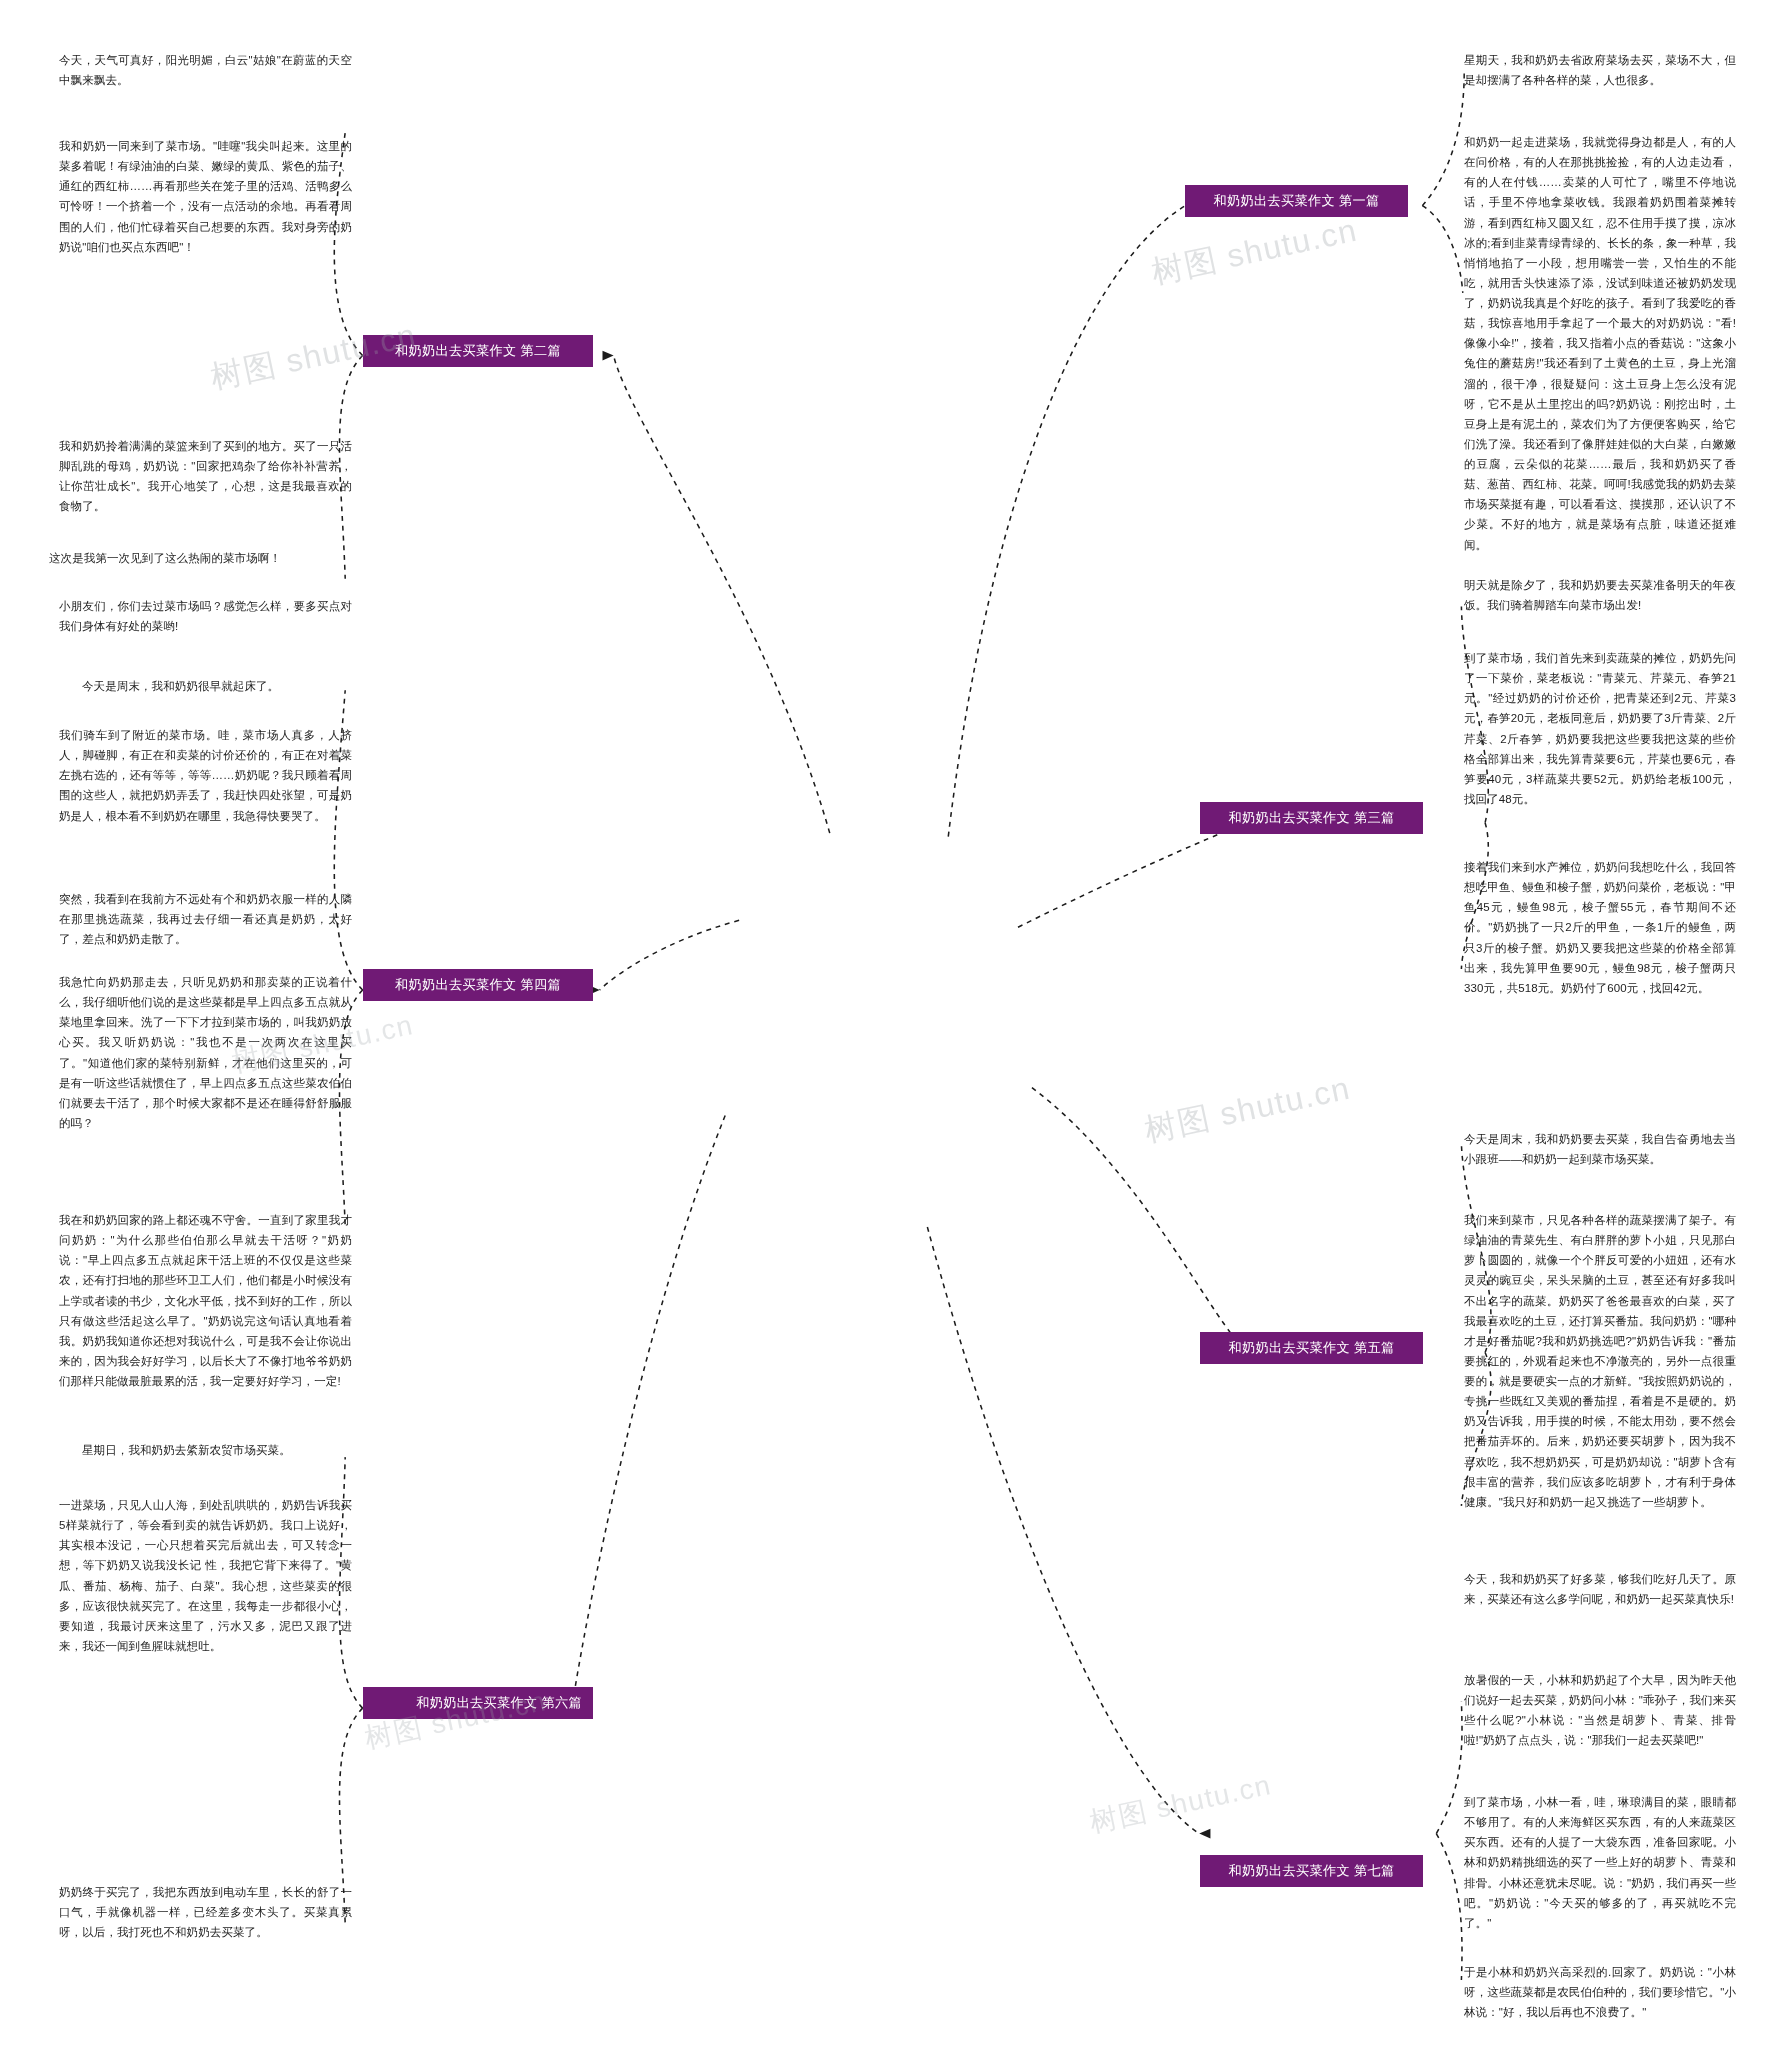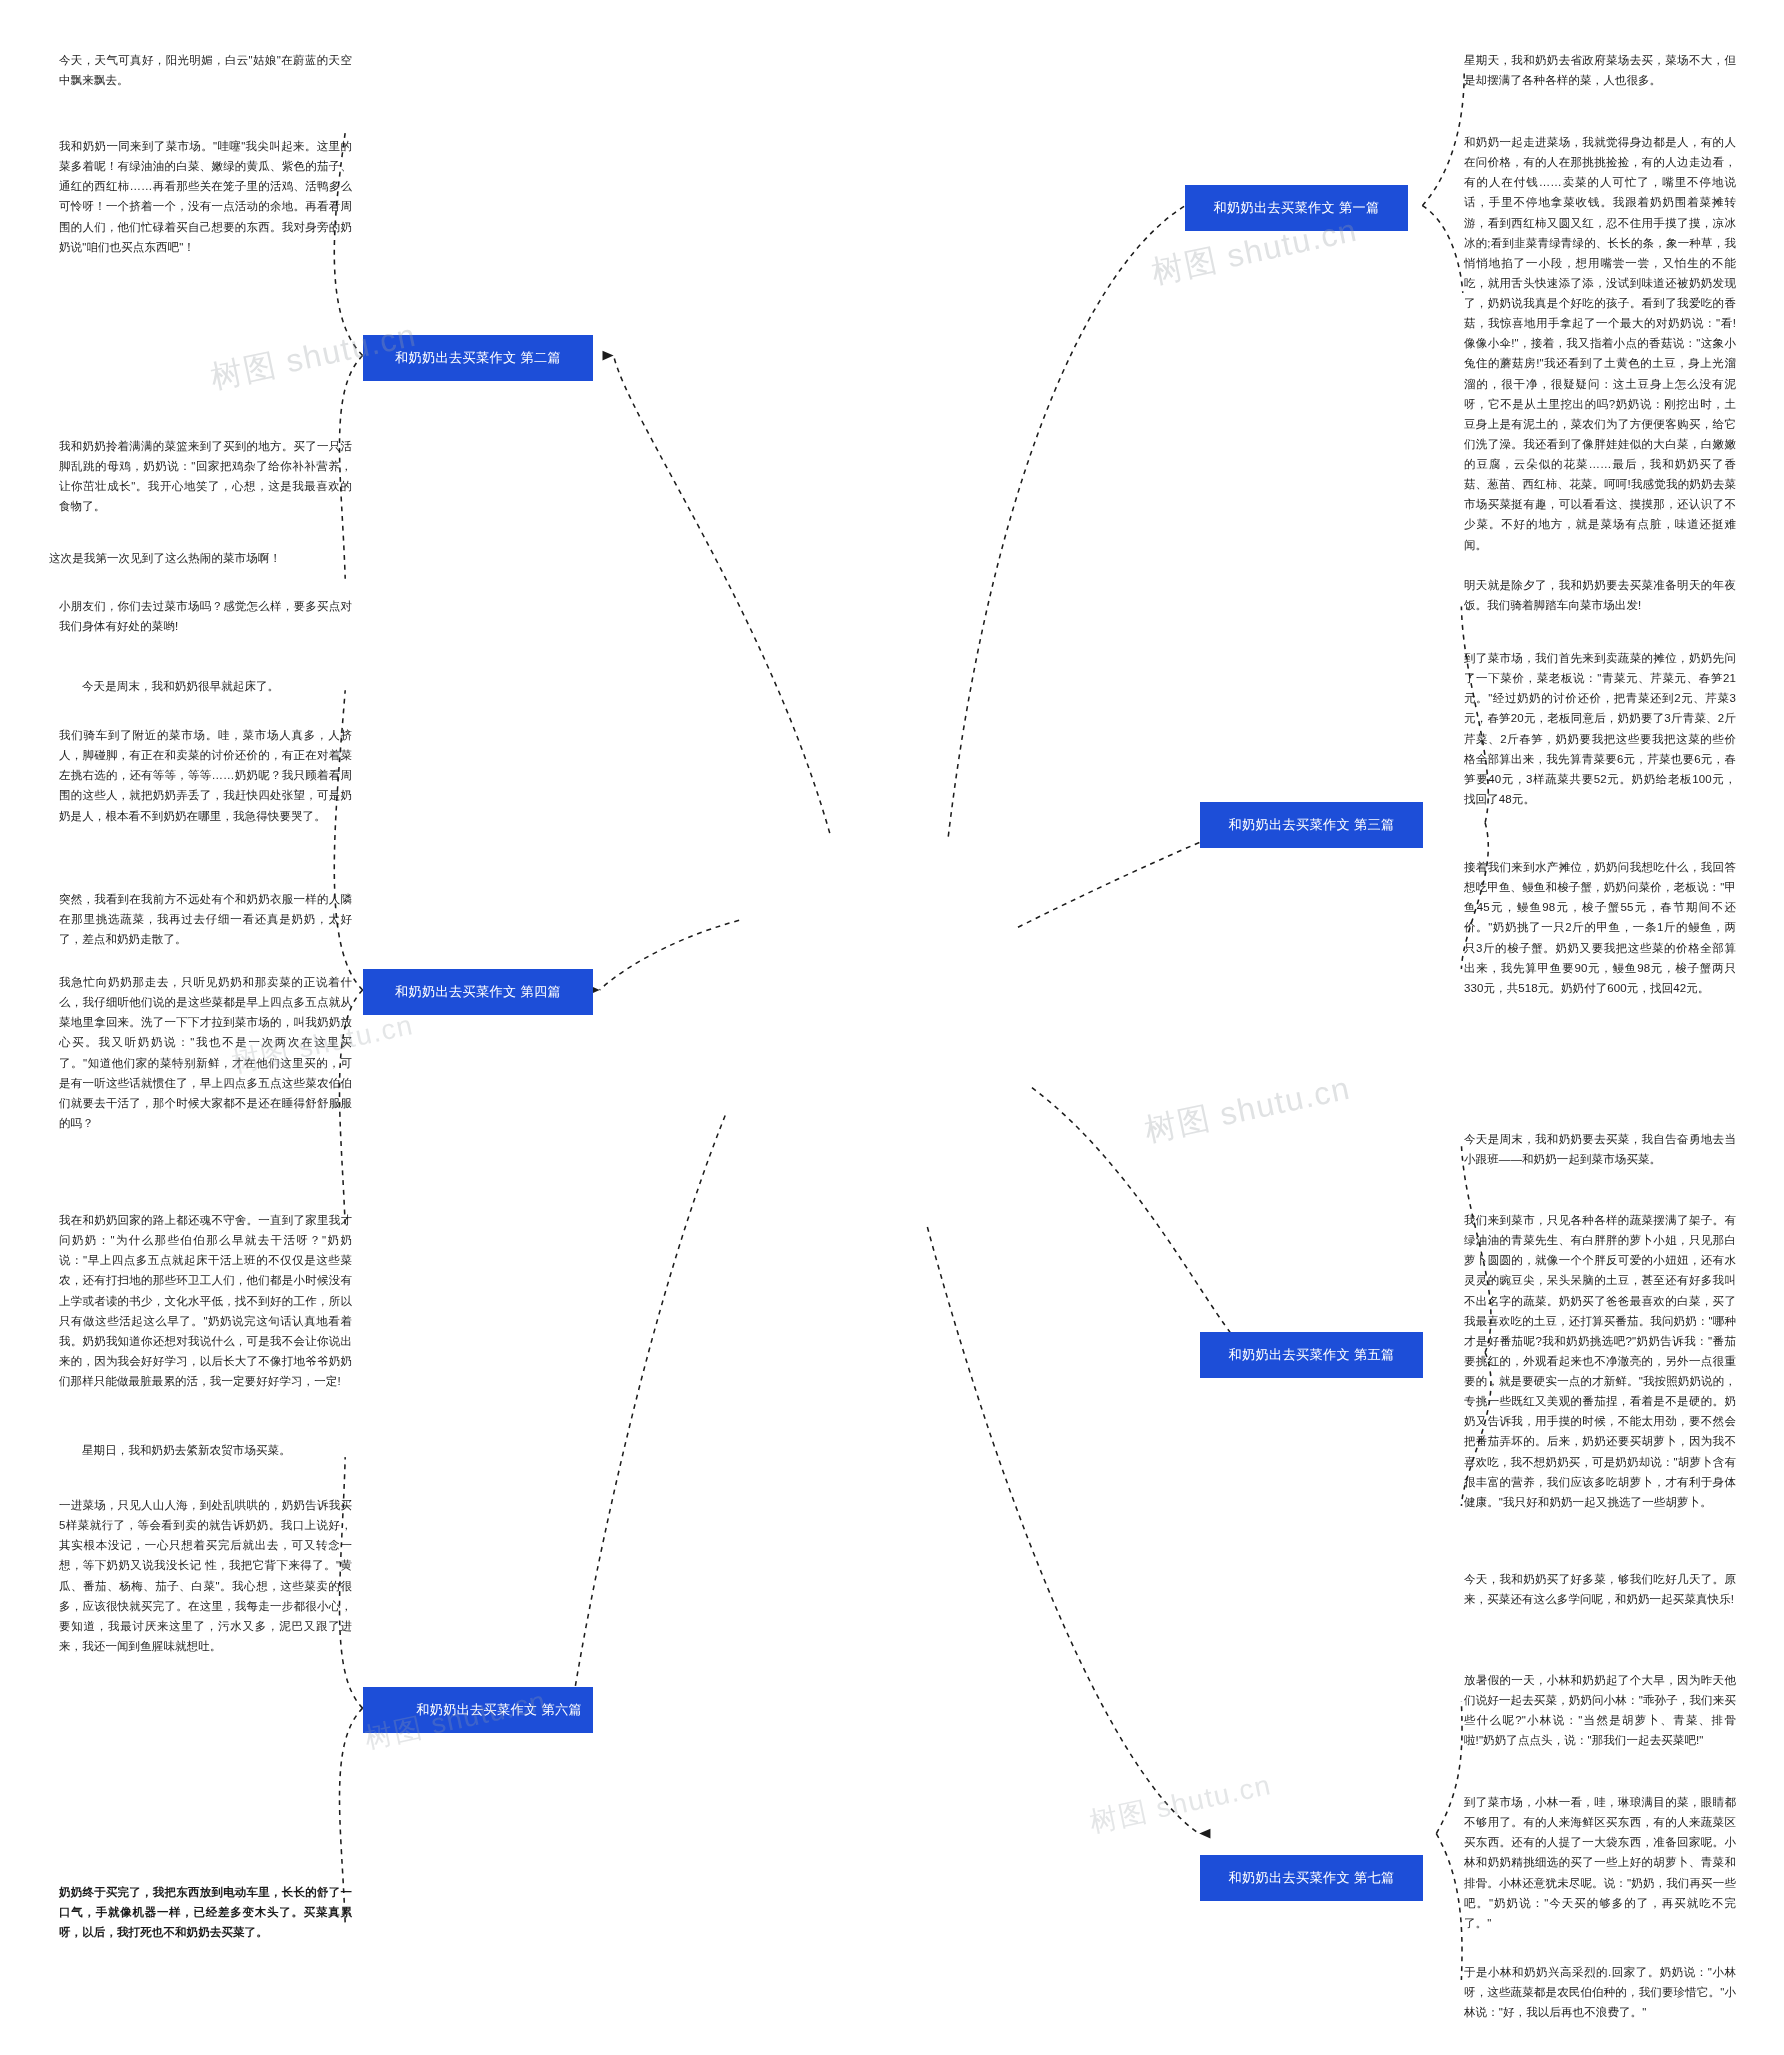--- a/index.html
+++ b/index.html
@@ -27,25 +27,25 @@
     text-align:center;
     color:#fff;
     font-size:19px;
     line-height:1.5;
     letter-spacing:0.7px;
   }
 
   
   .branch {
     position:absolute;
-    background:#1d4ed8;
+    background:#701a75;
     color:#ffffff;
     font-size:13.2px;
     line-height:1.2;
-    padding:15px 11px;
+    padding:8px 11px;
     box-sizing:border-box;
     white-space:nowrap;
     letter-spacing:0.3px;
   }
   .branch.left  { text-align:center; }
   .branch.right { text-align:center; }
 
   
   .tblock {
     position:absolute;
@@ -128,21 +128,21 @@
   <div class="tblock" style="left:59px; top:436px; width:293px;">我和奶奶拎着满满的菜篮来到了买到的地方。买了一只活脚乱跳的母鸡，奶奶说："回家把鸡杂了给你补补营养，让你茁壮成长"。我开心地笑了，心想，这是我最喜欢的食物了。</div>
   <div class="tblock" style="left:49px; top:540px; width:293px;margin-top:8px;">这次是我第一次见到了这么热闹的菜市场啊！</div>
   <div class="tblock" style="left:59px; top:596px; width:293px;">小朋友们，你们去过菜市场吗？感觉怎么样，要多买点对我们身体有好处的菜哟!</div>
   <div class="tblock indent" style="left:59px; top:676px; width:293px;">今天是周末，我和奶奶很早就起床了。</div>
   <div class="tblock" style="left:59px; top:725px; width:293px;">我们骑车到了附近的菜市场。哇，菜市场人真多，人挤人，脚碰脚，有正在和卖菜的讨价还价的，有正在对着菜左挑右选的，还有等等，等等……奶奶呢？我只顾着看周围的这些人，就把奶奶弄丢了，我赶快四处张望，可是奶奶是人，根本看不到奶奶在哪里，我急得快要哭了。</div>
   <div class="tblock" style="left:59px; top:889px; width:293px;">突然，我看到在我前方不远处有个和奶奶衣服一样的人隣在那里挑选蔬菜，我再过去仔细一看还真是奶奶，太好了，差点和奶奶走散了。</div>
   <div class="tblock" style="left:59px; top:972px; width:293px;">我急忙向奶奶那走去，只听见奶奶和那卖菜的正说着什么，我仔细听他们说的是这些菜都是早上四点多五点就从菜地里拿回来。洗了一下下才拉到菜市场的，叫我奶奶放心买。我又听奶奶说："我也不是一次两次在这里买了。"知道他们家的菜特别新鲜，才在他们这里买的，可是有一听这些话就惯住了，早上四点多五点这些菜农伯伯们就要去干活了，那个时候大家都不是还在睡得舒舒服服的吗？</div>
   <div class="tblock" style="left:59px; top:1210px; width:293px;">我在和奶奶回家的路上都还魂不守舍。一直到了家里我才问奶奶："为什么那些伯伯那么早就去干活呀？"奶奶说："早上四点多五点就起床干活上班的不仅仅是这些菜农，还有打扫地的那些环卫工人们，他们都是小时候没有上学或者读的书少，文化水平低，找不到好的工作，所以只有做这些活起这么早了。"奶奶说完这句话认真地看着我。奶奶我知道你还想对我说什么，可是我不会让你说出来的，因为我会好好学习，以后长大了不像打地爷爷奶奶们那样只能做最脏最累的活，我一定要好好学习，一定!</div>
   <div class="tblock indent" style="left:59px; top:1440px; width:293px;">星期日，我和奶奶去綮新农贸市场买菜。</div>
   <div class="tblock" style="left:59px; top:1495px; width:293px;">一进菜场，只见人山人海，到处乱哄哄的，奶奶告诉我买5样菜就行了，等会看到卖的就告诉奶奶。我口上说好，其实根本没记，一心只想着买完后就出去，可又转念一想，等下奶奶又说我没长记 性，我把它背下来得了。"黄瓜、番茄、杨梅、茄子、白菜"。我心想，这些菜卖的很多，应该很快就买完了。在这里，我每走一步都很小心，要知道，我最讨厌来这里了，污水又多，泥巴又跟了进来，我还一闻到鱼腥味就想吐。</div>
-  <div class="tblock" style="left:59px; top:1882px; width:293px;font-weight:bold;">奶奶终于买完了，我把东西放到电动车里，长长的舒了一口气，手就像机器一样，已经差多变木头了。买菜真累呀，以后，我打死也不和奶奶去买菜了。</div>
+  <div class="tblock" style="left:59px; top:1882px; width:293px;">奶奶终于买完了，我把东西放到电动车里，长长的舒了一口气，手就像机器一样，已经差多变木头了。买菜真累呀，以后，我打死也不和奶奶去买菜了。</div>
 
   <div class="tblock" style="left:1464px; top:50px;  width:272px;">星期天，我和奶奶去省政府菜场去买，菜场不大，但是却摆满了各种各样的菜，人也很多。</div>
   <div class="tblock" style="left:1464px; top:132px; width:272px;">和奶奶一起走进菜场，我就觉得身边都是人，有的人在问价格，有的人在那挑挑捡捡，有的人边走边看，有的人在付钱……卖菜的人可忙了，嘴里不停地说话，手里不停地拿菜收钱。我跟着奶奶围着菜摊转游，看到西红柿又圆又红，忍不住用手摸了摸，凉冰冰的;看到韭菜青绿青绿的、长长的条，象一种草，我悄悄地掐了一小段，想用嘴尝一尝，又怕生的不能吃，就用舌头快速添了添，没试到味道还被奶奶发现了，奶奶说我真是个好吃的孩子。看到了我爱吃的香菇，我惊喜地用手拿起了一个最大的对奶奶说："看!像像小伞!"，接着，我又指着小点的香菇说："这象小兔住的蘑菇房!"我还看到了土黄色的土豆，身上光溜溜的，很干净，很疑疑问：这土豆身上怎么没有泥呀，它不是从土里挖出的吗?奶奶说：刚挖出时，土豆身上是有泥土的，菜农们为了方便便客购买，给它们洗了澡。我还看到了像胖娃娃似的大白菜，白嫩嫩的豆腐，云朵似的花菜……最后，我和奶奶买了香菇、葱苗、西红柿、花菜。呵呵!我感觉我的奶奶去菜市场买菜挺有趣，可以看看这、摸摸那，还认识了不少菜。不好的地方，就是菜场有点脏，味道还挺难闻。</div>
   <div class="tblock" style="left:1464px; top:575px; width:272px;">明天就是除夕了，我和奶奶要去买菜准备明天的年夜饭。我们骑着脚踏车向菜市场出发!</div>
   <div class="tblock" style="left:1464px; top:648px; width:272px;">到了菜市场，我们首先来到卖蔬菜的摊位，奶奶先问了一下菜价，菜老板说："青菜元、芹菜元、春笋21元。"经过奶奶的讨价还价，把青菜还到2元、芹菜3元，春笋20元，老板同意后，奶奶要了3斤青菜、2斤芹菜、2斤春笋，奶奶要我把这些要我把这菜的些价格全部算出来，我先算青菜要6元，芹菜也要6元，春笋要40元，3样蔬菜共要52元。奶奶给老板100元，找回了48元。</div>
   <div class="tblock" style="left:1464px; top:857px; width:272px;">接着我们来到水产摊位，奶奶问我想吃什么，我回答想吃甲鱼、鳗鱼和梭子蟹，奶奶问菜价，老板说："甲鱼45元，鳗鱼98元，梭子蟹55元，春节期间不还价。"奶奶挑了一只2斤的甲鱼，一条1斤的鳗鱼，两只3斤的梭子蟹。奶奶又要我把这些菜的价格全部算出来，我先算甲鱼要90元，鳗鱼98元，梭子蟹两只330元，共518元。奶奶付了600元，找回42元。</div>
   <div class="tblock" style="left:1464px; top:1129px; width:272px;">今天是周末，我和奶奶要去买菜，我自告奋勇地去当小跟班——和奶奶一起到菜市场买菜。</div>
   <div class="tblock" style="left:1464px; top:1210px; width:272px;">我们来到菜市，只见各种各样的蔬菜摆满了架子。有绿油油的青菜先生、有白胖胖的萝卜小姐，只见那白萝卜圆圆的，就像一个个胖反可爱的小妞妞，还有水灵灵的豌豆尖，呆头呆脑的土豆，甚至还有好多我叫不出名字的蔬菜。奶奶买了爸爸最喜欢的白菜，买了我最喜欢吃的土豆，还打算买番茄。我问奶奶："哪种才是好番茄呢?我和奶奶挑选吧?"奶奶告诉我："番茄要挑红的，外观看起来也不净澈亮的，另外一点很重要的，就是要硬实一点的才新鲜。"我按照奶奶说的，专挑一些既红又美观的番茄捏，看着是不是硬的。奶奶又告诉我，用手摸的时候，不能太用劲，要不然会把番茄弄坏的。后来，奶奶还要买胡萝卜，因为我不喜欢吃，我不想奶奶买，可是奶奶却说："胡萝卜含有很丰富的营养，我们应该多吃胡萝卜，才有利于身体健康。"我只好和奶奶一起又挑选了一些胡萝卜。</div>
   <div class="tblock" style="left:1464px; top:1569px; width:272px;">今天，我和奶奶买了好多菜，够我们吃好几天了。原来，买菜还有这么多学问呢，和奶奶一起买菜真快乐!</div>
   <div class="tblock" style="left:1464px; top:1670px; width:272px;">放暑假的一天，小林和奶奶起了个大早，因为昨天他们说好一起去买菜，奶奶问小林："乖孙子，我们来买些什么呢?"小林说："当然是胡萝卜、青菜、排骨啦!"奶奶了点点头，说："那我们一起去买菜吧!"</div>

